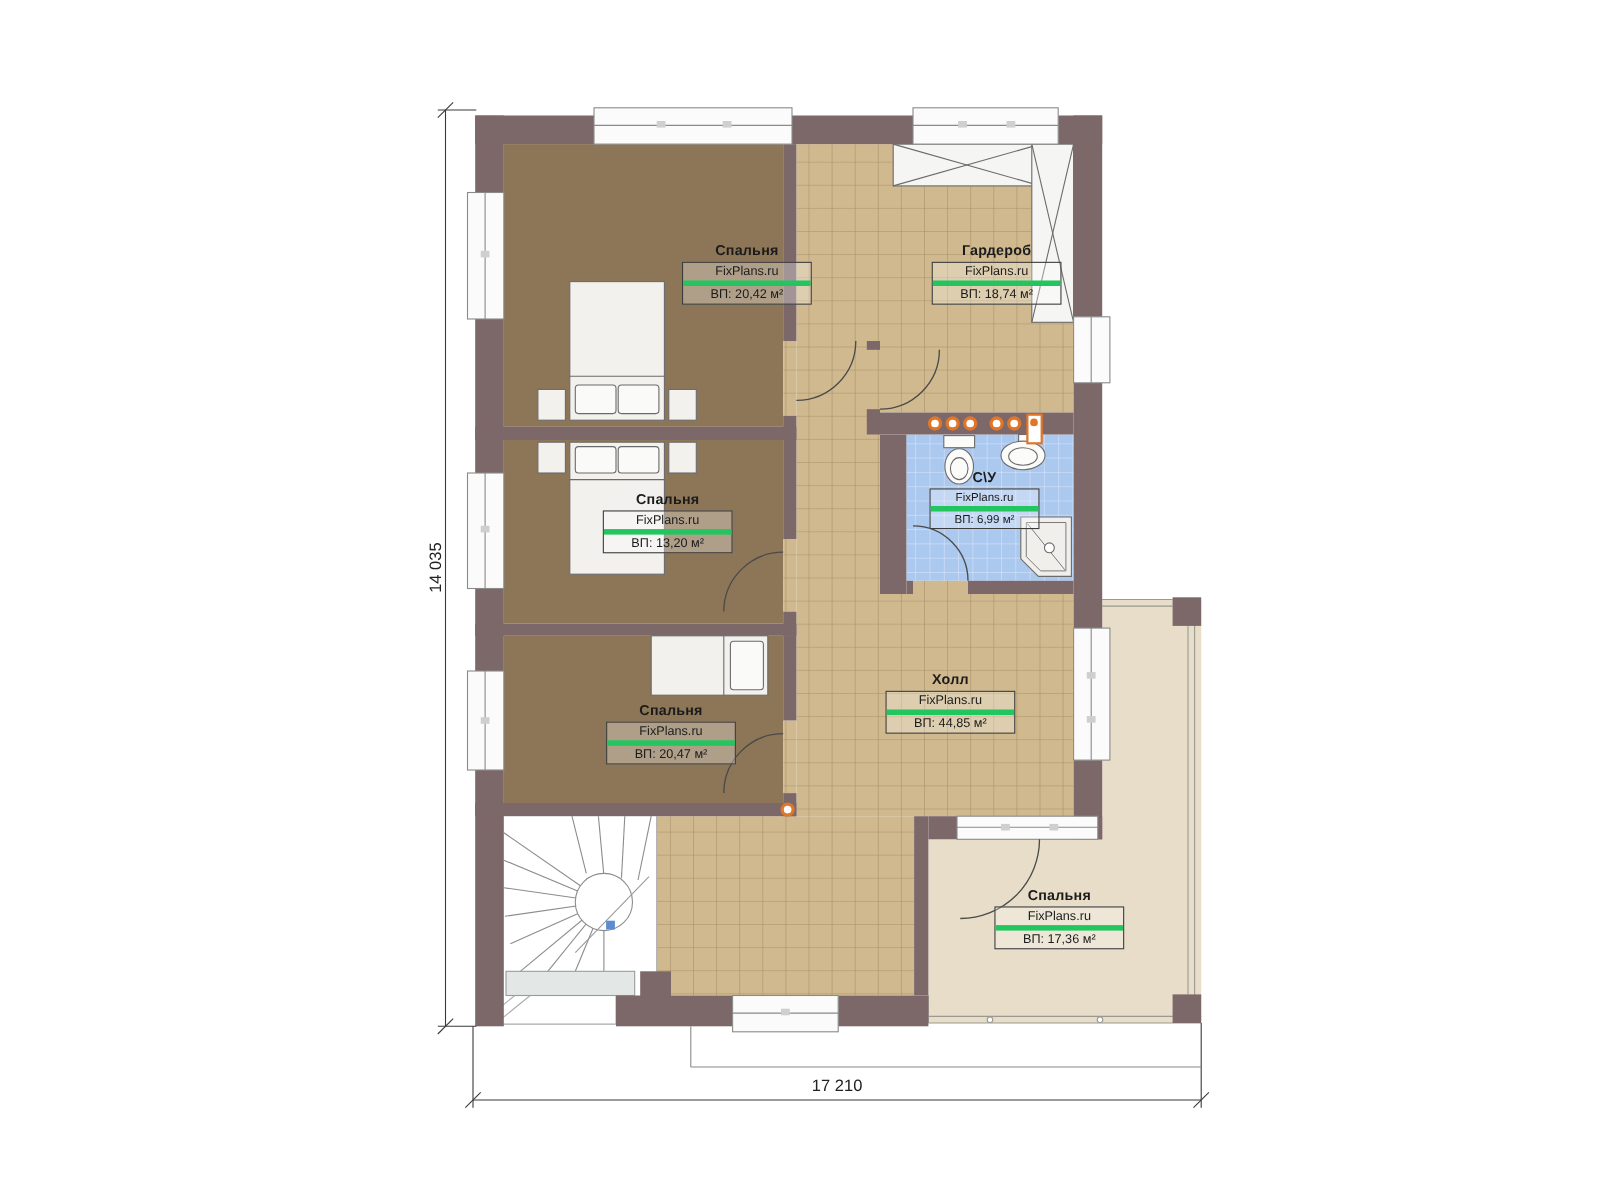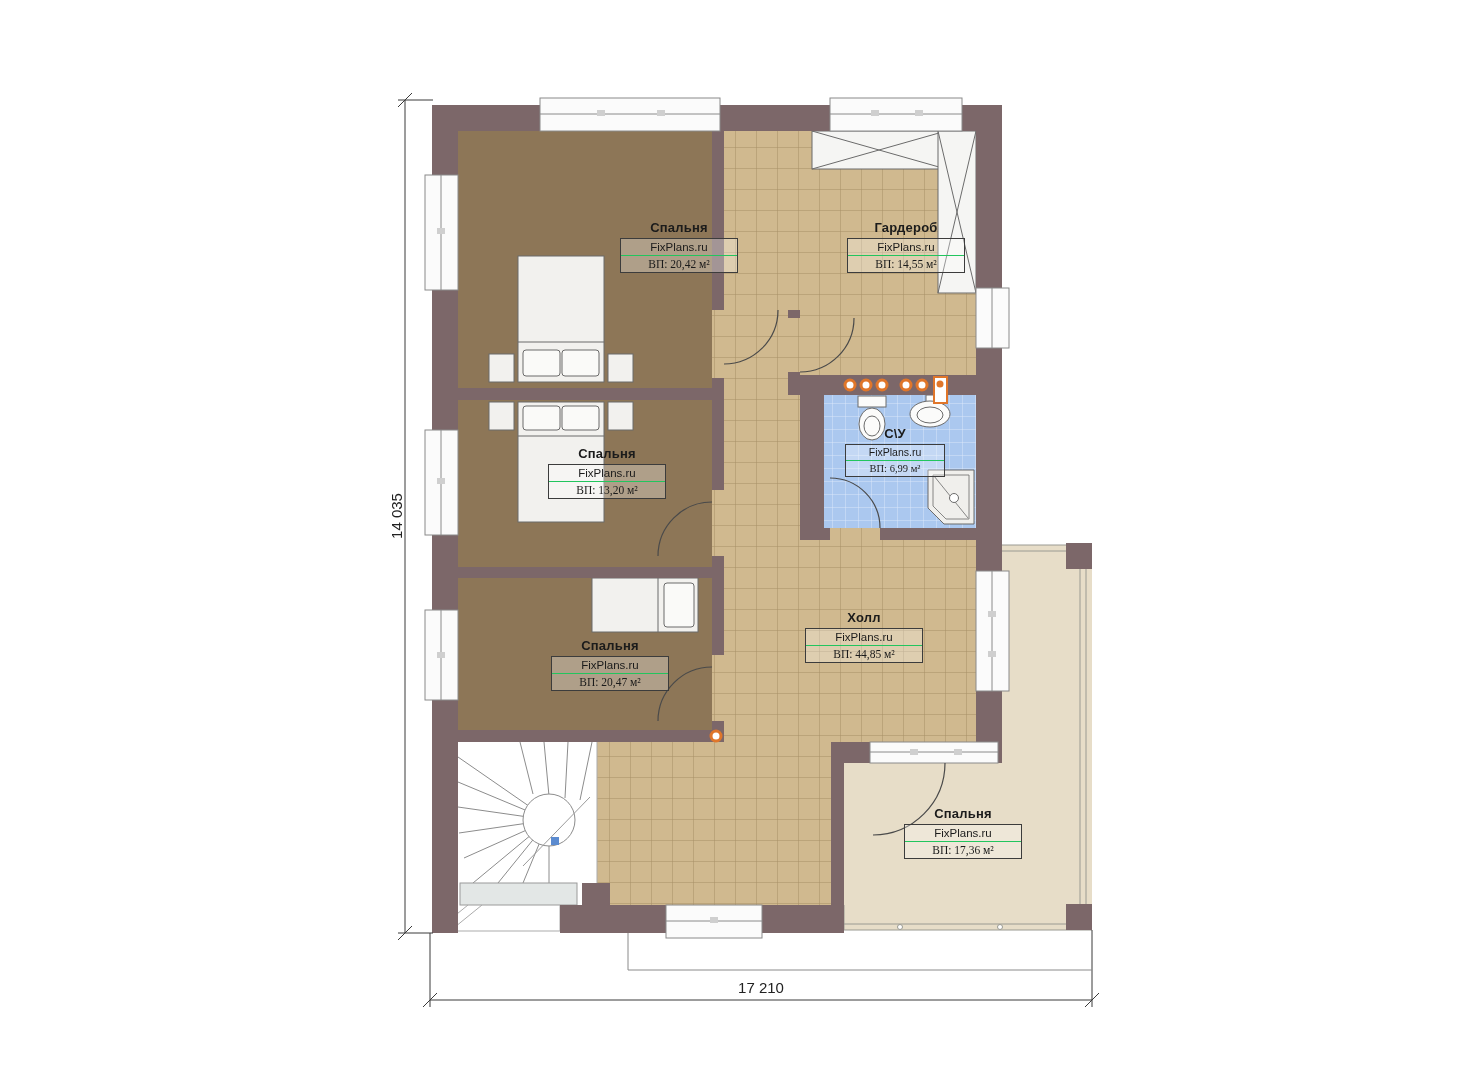--- a/index.html
+++ b/index.html
@@ -30,21 +30,21 @@
     background:rgba(255,255,255,0.30);
     width:116px;
     margin:0 auto;
   }
   .info-box .row{
     font-size:11.5px;
     line-height:16px;
     padding:0 20px;
     white-space:nowrap;
   }
-  .info-box .row + .row{border-top:1px solid #22c55e;font-family:Liberation Serif, serif;}
+  .info-box .row + .row{border-top:5px solid #22c55e;}
   .room-label.small .info-box{width:98px;}
   .room-label.small .info-box .row{font-size:10.5px;line-height:15px;}
   .dim{
     position:absolute;
     font-size:15px;
     color:#222;
     z-index:4;
     white-space:nowrap;
   }
   .dim-v{
@@ -331,21 +331,21 @@
   <div class="info-box">
     <div class="row">FixPlans.ru</div>
     <div class="row">ВП: 20,42 м²</div>
   </div>
 </div>
 
 <div class="room-label" style="left:906px;top:220px">
   <div class="room-name">Гардероб</div>
   <div class="info-box">
     <div class="row">FixPlans.ru</div>
-    <div class="row">ВП: 14,55 м²</div>
+    <div class="row">ВП: 18,74 м²</div>
   </div>
 </div>
 
 <div class="room-label" style="left:607px;top:446px">
   <div class="room-name">Спальня</div>
   <div class="info-box">
     <div class="row">FixPlans.ru</div>
     <div class="row">ВП: 13,20 м²</div>
   </div>
 </div>

